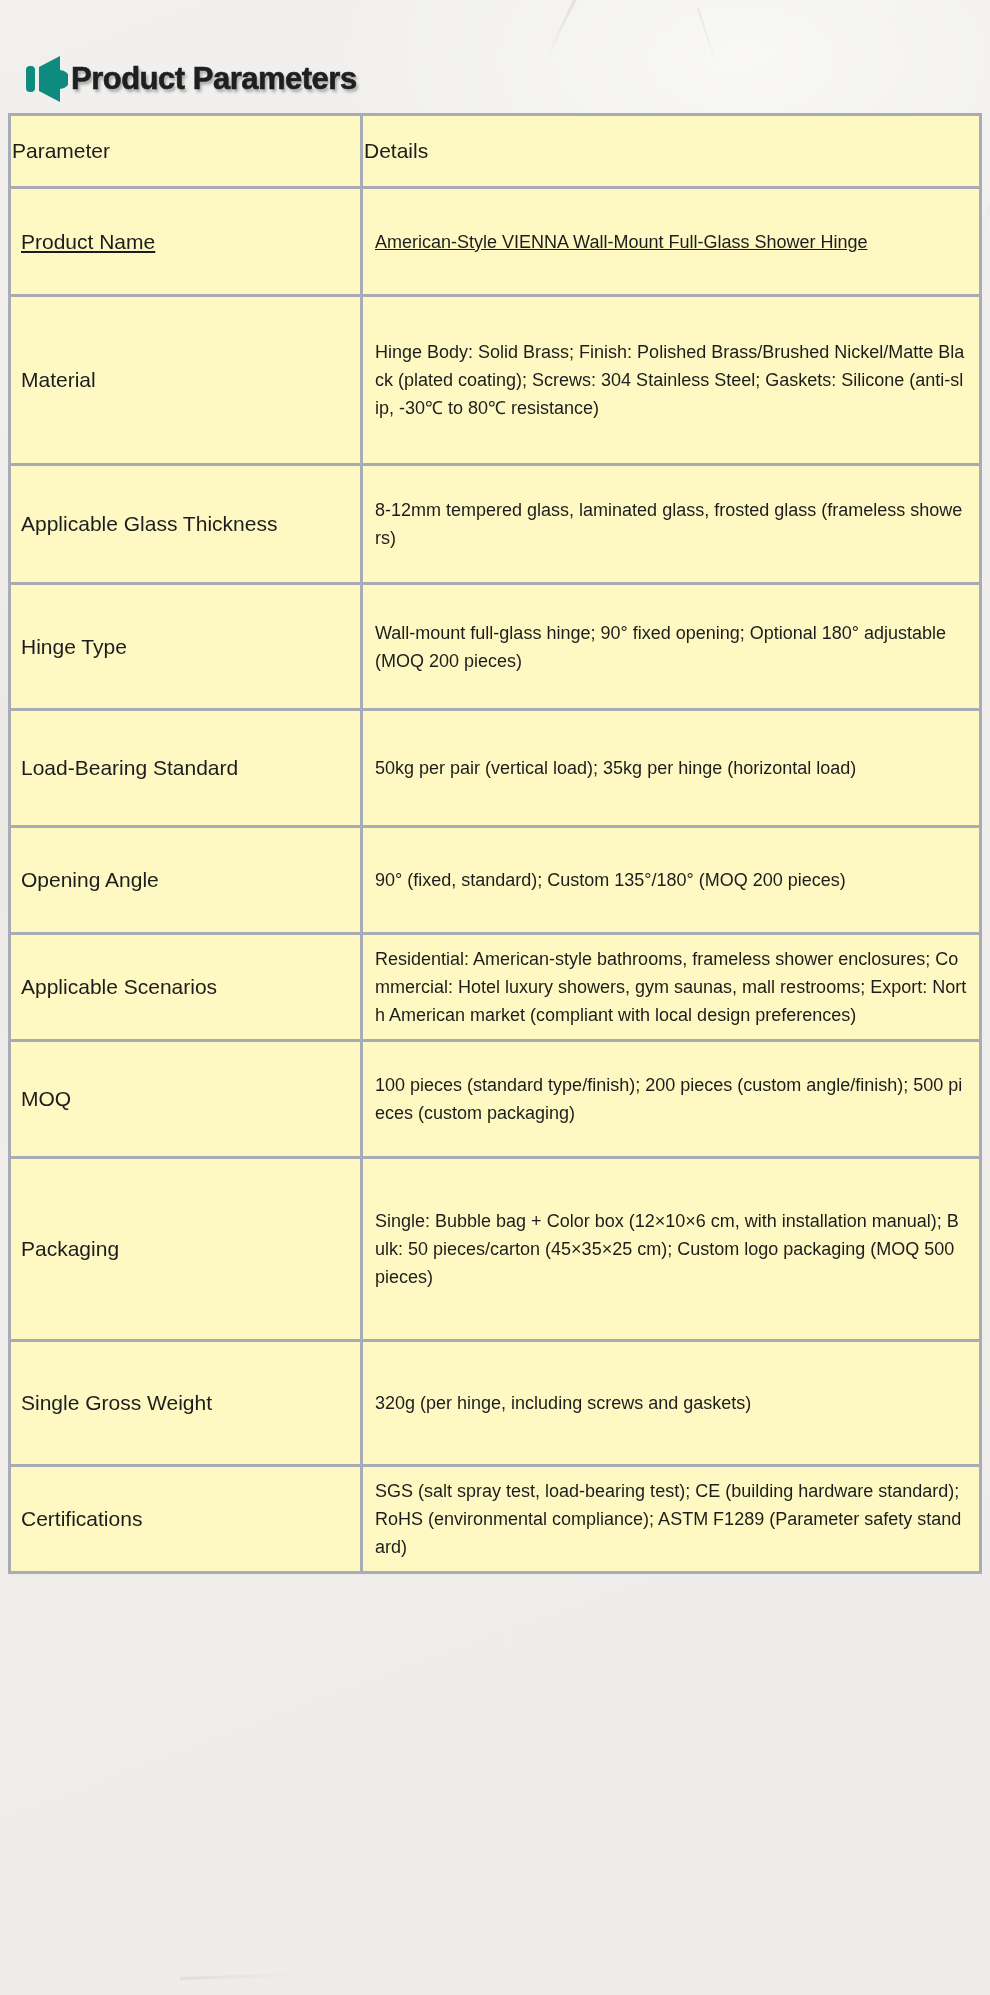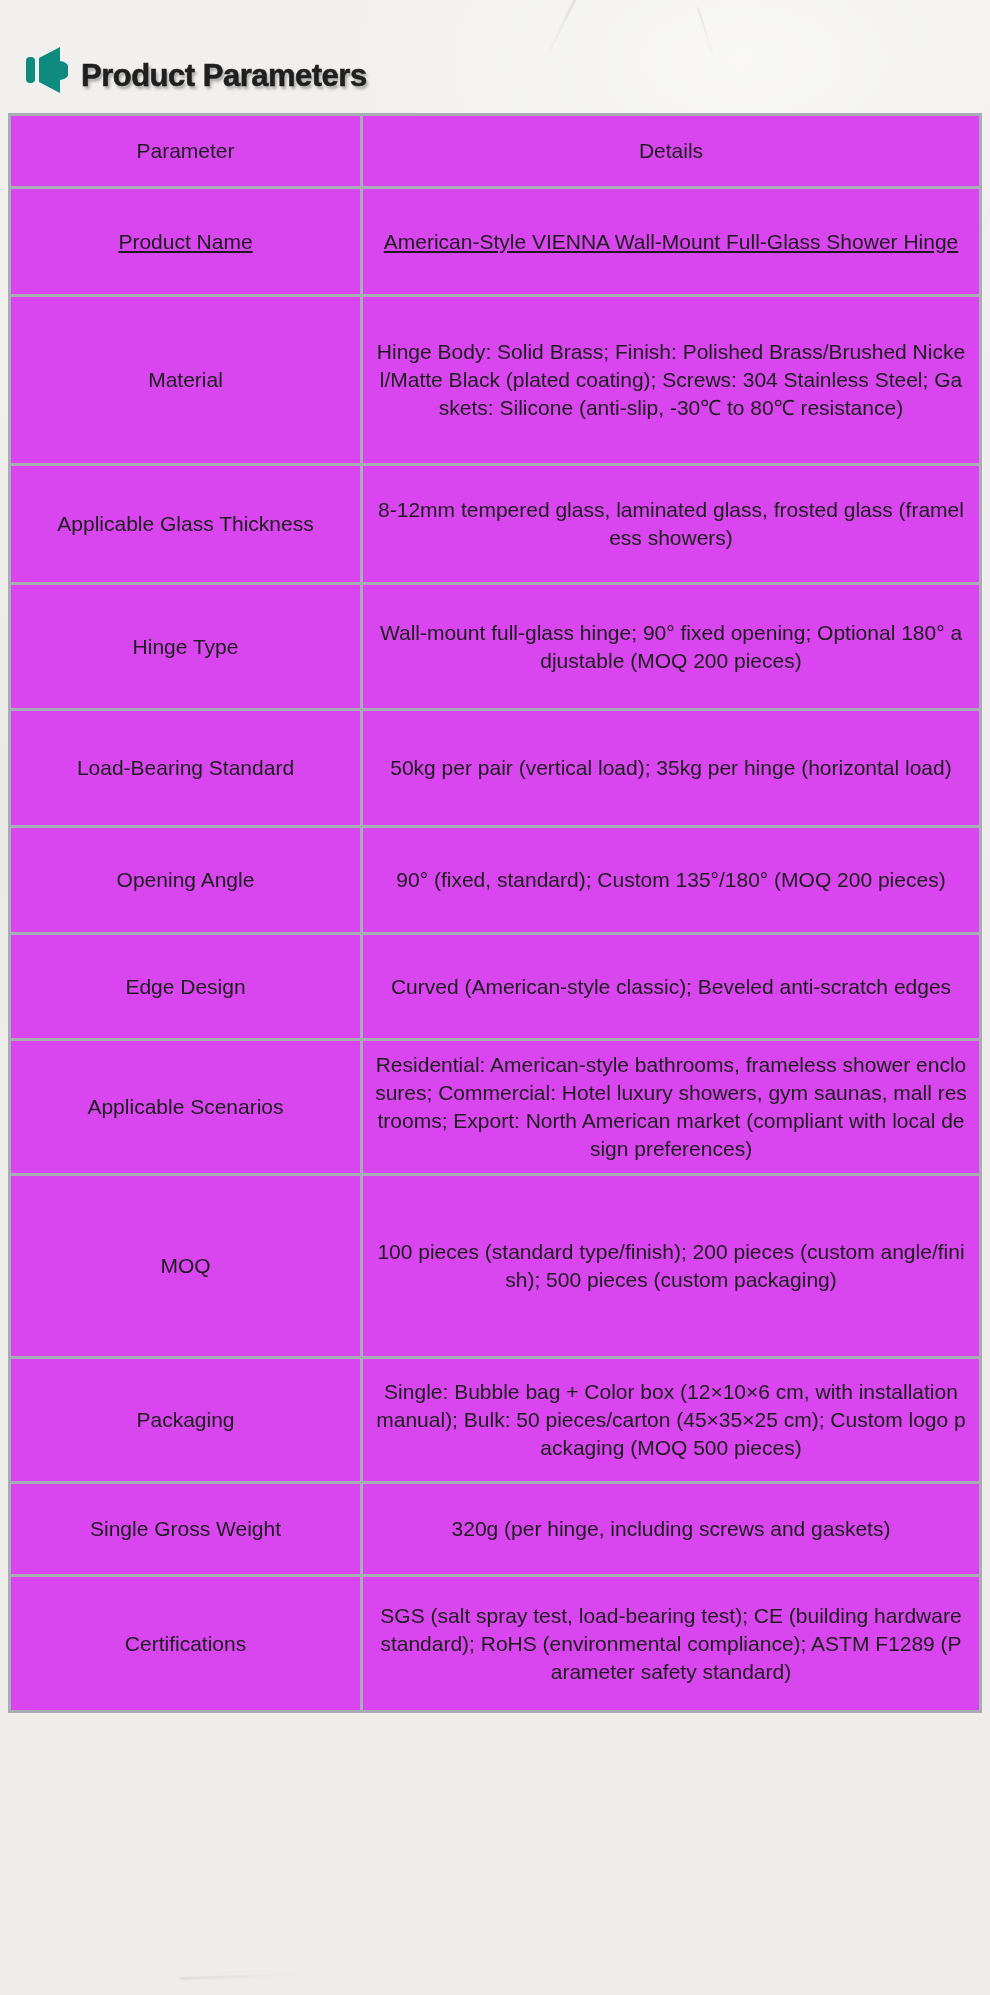--- a/index.html
+++ b/index.html
@@ -28,25 +28,25 @@
   .c3 { left: 880px; top: 120px; width: 3px; height: 150px; transform: rotate(14deg);  opacity:.55; }
   .c4 { left: 1002px;top: 60px;  width: 4px; height: 220px; transform: rotate(20deg);  opacity:.6; }
   .c5 { left: 430px; top: 300px; width: 2px; height: 120px; transform: rotate(8deg);   opacity:.35; }
   .c6 { left: 180px; top: 1975px;width: 120px; height: 3px; transform: rotate(-2deg);
         background: linear-gradient(to right, rgba(160,160,150,0.18), rgba(200,200,195,0)); }
 
   
   .title-bar {
     position: absolute;
     left: 26px;
-    top: 42px;
+    top: 53px;
     height: 52px;
     display: flex;
-    align-items: flex-end;
-    gap: 13px;
+    align-items: center;
+    gap: 3px;
   }
   .title-bar svg { display: block; }
   .title-bar h1 {
     margin: 0;
     font-size: 31px;
     font-weight: 700;
     letter-spacing: -0.5px;
     color: #1f1f1f;
     -webkit-text-stroke: 0.6px #1f1f1f;
     text-shadow: 2px 3px 3px rgba(45,45,45,0.38);
@@ -58,35 +58,35 @@
     left: 8px;
     top: 113px;
     width: 974px;
     border-collapse: collapse;
     table-layout: fixed;
   }
   table.params col.c-param { width: 352px; }
   table.params th,
   table.params td {
     border: 3px solid #a8acb4;
-    background: #d946ef;
+    background: #fef9c3;
     vertical-align: middle;
-    text-align: center;
+    text-align: left;
     font-weight: 400;
   }
   table.params th {
     font-size: 21px;
     color: #1d1d1d;
   }
   td.param {
     font-size: 21px;
     padding: 4px 10px;
   }
   td.details {
-    font-size: 21px;
+    font-size: 18px;
     line-height: 28px;
     padding: 10px 12px;
     word-break: break-all;
     overflow-wrap: anywhere;
   }
   thead tr { height: 73px; }
   tbody tr:nth-child(1)  { height: 108px; text-decoration: underline; }
   tbody tr:nth-child(2)  { height: 169px; }
   tbody tr:nth-child(3)  { height: 119px; }
   tbody tr:nth-child(4)  { height: 126px; }
@@ -158,24 +158,20 @@
   <tr>
     <td class="param">Load-Bearing Standard</td>
     <td class="details">50kg per pair (vertical load); 35kg per hinge (horizontal load)</td>
   </tr>
 
   <tr>
     <td class="param">Opening Angle</td>
     <td class="details">90° (fixed, standard); Custom 135°/180° (MOQ 200 pieces)</td>
   </tr>
 
-  <tr>
-    <td class="param">Edge Design</td>
-    <td class="details">Curved (American-style classic); Beveled anti-scratch edges</td>
-  </tr>
 
   <tr>
     <td class="param">Applicable Scenarios</td>
     <td class="details">Residential: American-style bathrooms, frameless shower enclosures; Commercial: Hotel luxury showers, gym saunas, mall restrooms; Export: North American market (compliant with local design preferences)</td>
   </tr>
 
   <tr>
     <td class="param">MOQ</td>
     <td class="details">100 pieces (standard type/finish); 200 pieces (custom angle/finish); 500 pieces (custom packaging)</td>
   </tr>

